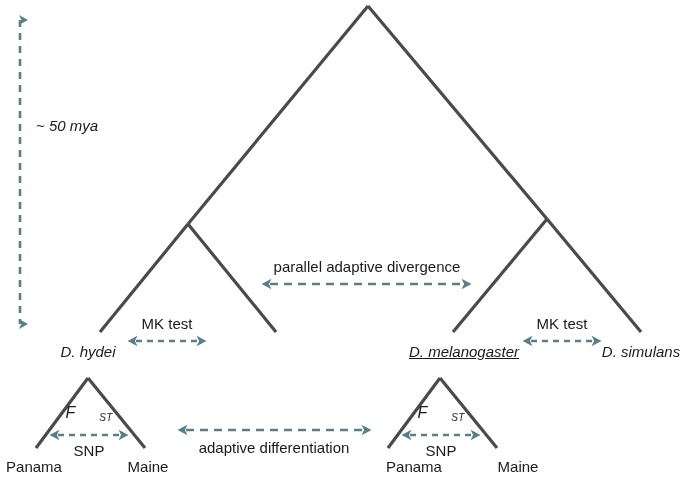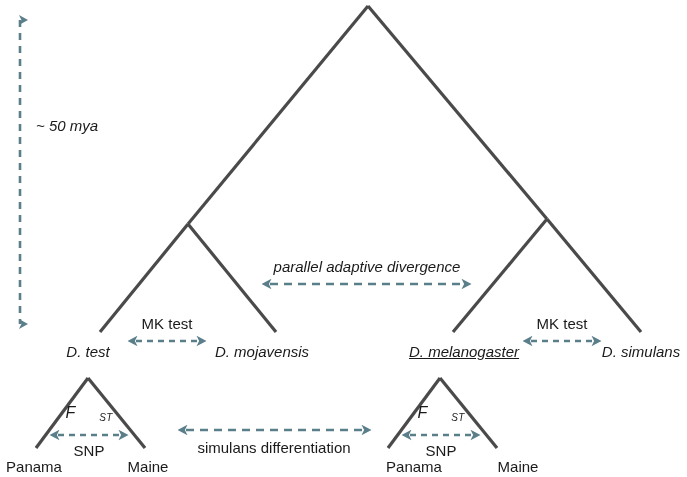--- a/index.html
+++ b/index.html
@@ -104,35 +104,34 @@
 
     <line x1="186" y1="430" x2="363" y2="430" stroke="#5b7f8a" stroke-width="2.6" stroke-dasharray="8 6" marker-start="url(#ah-left)" marker-end="url(#ah-right)"></line>
 
     <line x1="58" y1="435" x2="120" y2="435" stroke="#5b7f8a" stroke-width="2.6" stroke-dasharray="6 5" marker-start="url(#ah-left)" marker-end="url(#ah-right)"></line>
 
     <line x1="410" y1="435" x2="472" y2="435" stroke="#5b7f8a" stroke-width="2.6" stroke-dasharray="6 5" marker-start="url(#ah-left)" marker-end="url(#ah-right)"></line>
   </svg>
 
   <div class="scale-label" style="left:36px;top:117px;">~ 50 mya</div>
 
-  <div class="lbl italic center" style="left:88px;top:344px;">D. test</div>
+  <div class="lbl italic center" style="left:88px;top:344px;">D. hydei</div>
 
-  <div class="lbl italic center" style="left:262px;top:344px;">D. mojavensis</div>
 
   <div class="lbl italic center" style="left:464px;top:344px;text-decoration:underline;">D. melanogaster</div>
 
   <div class="lbl italic center" style="left:641px;top:344px;text-align:right;">D. simulans</div>
 
   <div class="lbl center" style="left:167px;top:316px;">MK test</div>
 
   <div class="lbl center" style="left:562px;top:316px;">MK test</div>
 
-  <div class="lbl center" style="left:367px;top:259px;font-style:italic;">parallel adaptive divergence</div>
+  <div class="lbl center" style="left:367px;top:259px;">parallel adaptive divergence</div>
 
-  <div class="lbl center" style="left:274px;top:440px;">simulans differentiation</div>
+  <div class="lbl center" style="left:274px;top:440px;">adaptive differentiation</div>
 
   <div class="fst" style="left:89px;top:404px;"><span>F</span><sub>ST</sub></div>
 
   <div class="lbl center" style="left:89px;top:443px;">SNP</div>
 
   <div class="lbl center" style="left:34px;top:459px;">Panama</div>
 
   <div class="lbl center" style="left:148px;top:459px;">Maine</div>
 
   <div class="fst" style="left:441px;top:404px;"><span>F</span><sub>ST</sub></div>

